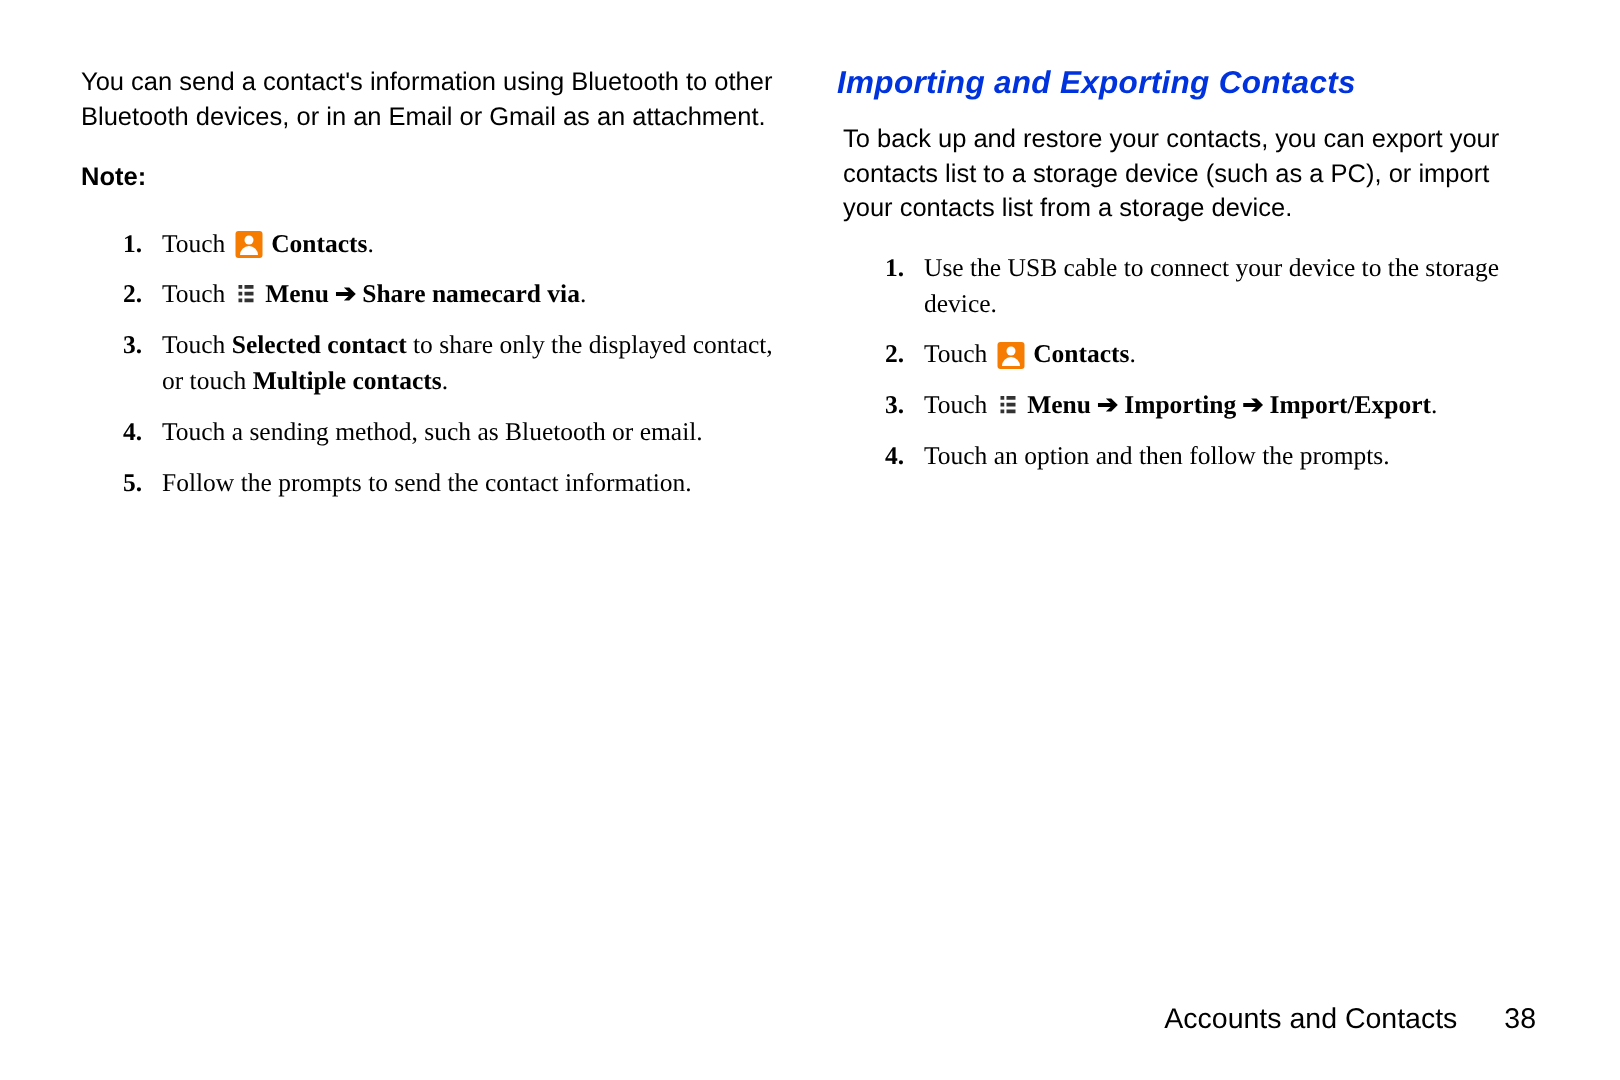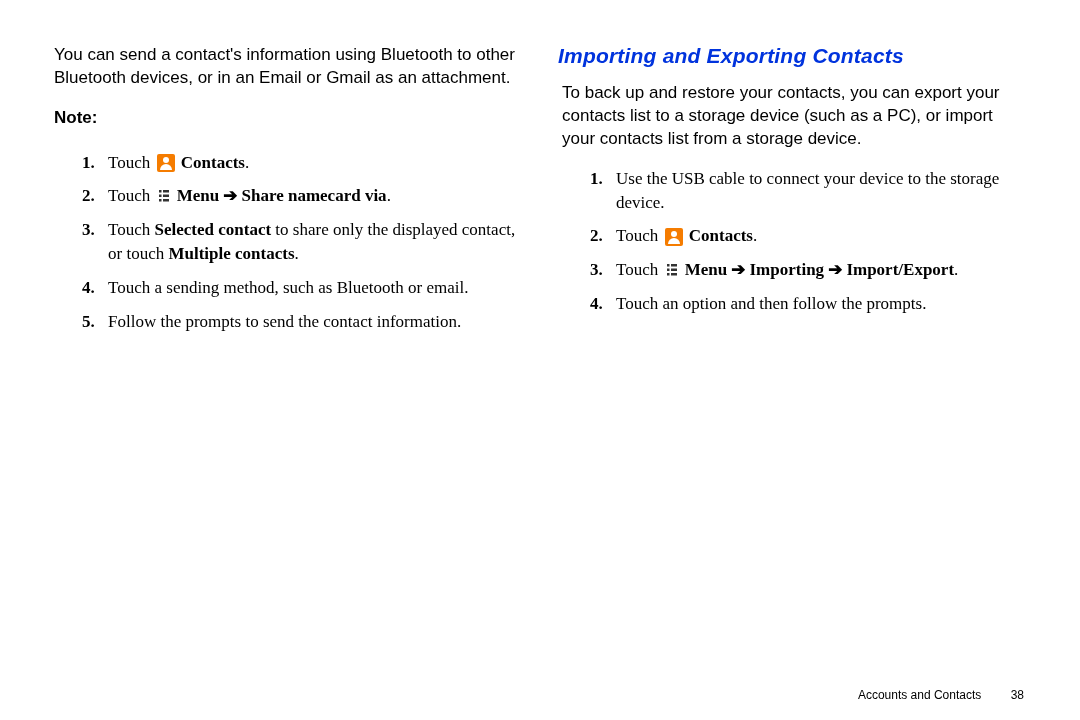--- a/index.html
+++ b/index.html
@@ -96,23 +96,23 @@
     }
     .icon-menu {
       width: 14px; height: 16px;
       position: relative;
       top: -1px;
     }
     .icon-menu svg { display: block; }
     .arrow { font-weight: bold; margin: 0 4px; }
     .footer {
       position: absolute;
-      bottom: 18px;
+      bottom: 29px;
       right: 56px;
-      font-size: 12px;
+      font-size: 19px;
     }
     .footer-num { margin-left: 26px; }
   </style>
 </head>
 <body>
 
 <div class="columns">
   <div class="col">
     <p class="para">You can send a contact's information using Bluetooth to other Bluetooth devices, or in an Email or Gmail as an attachment.</p>
     <div class="note">

